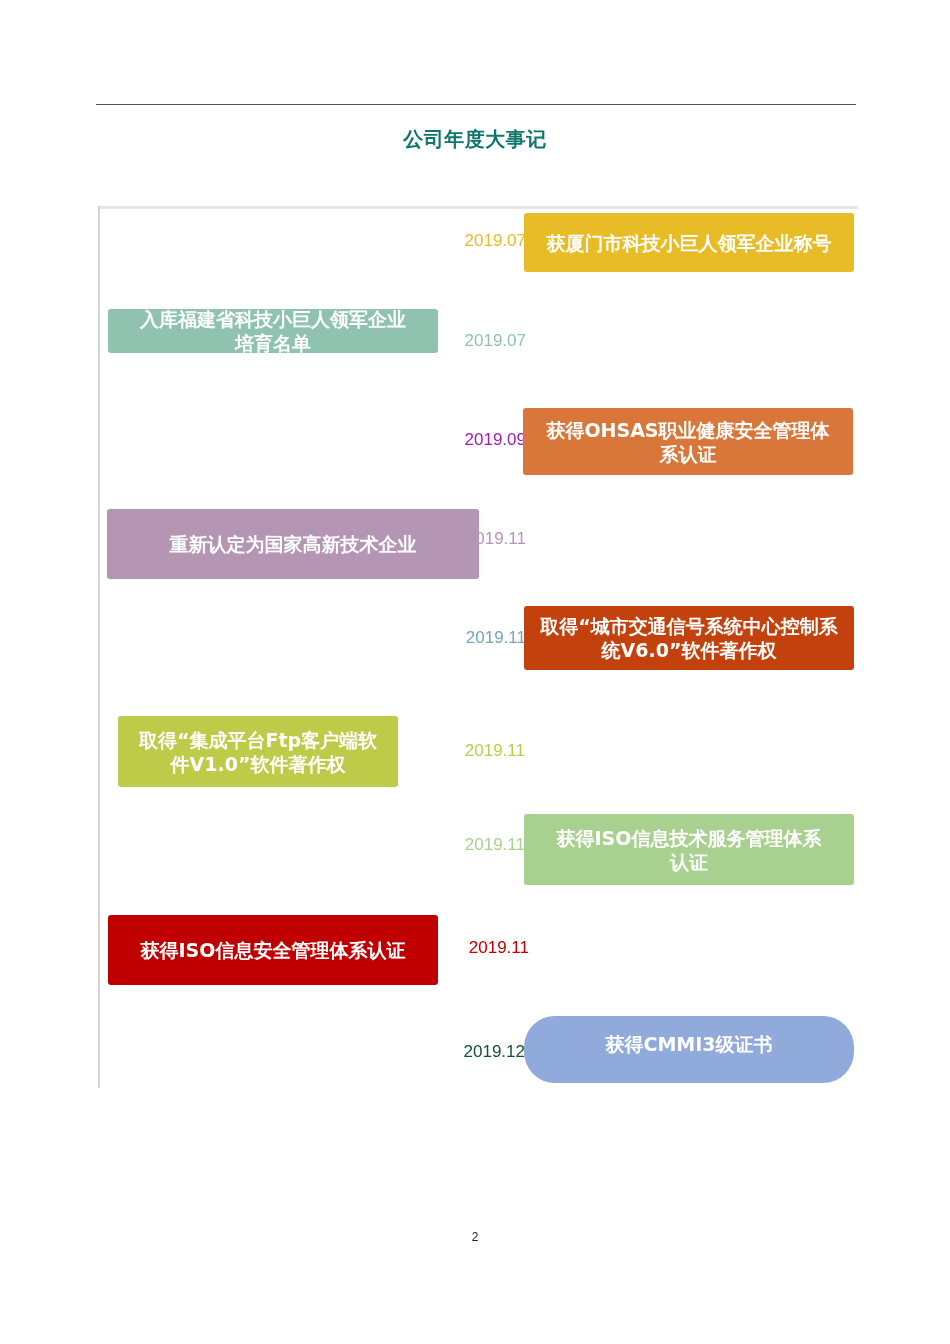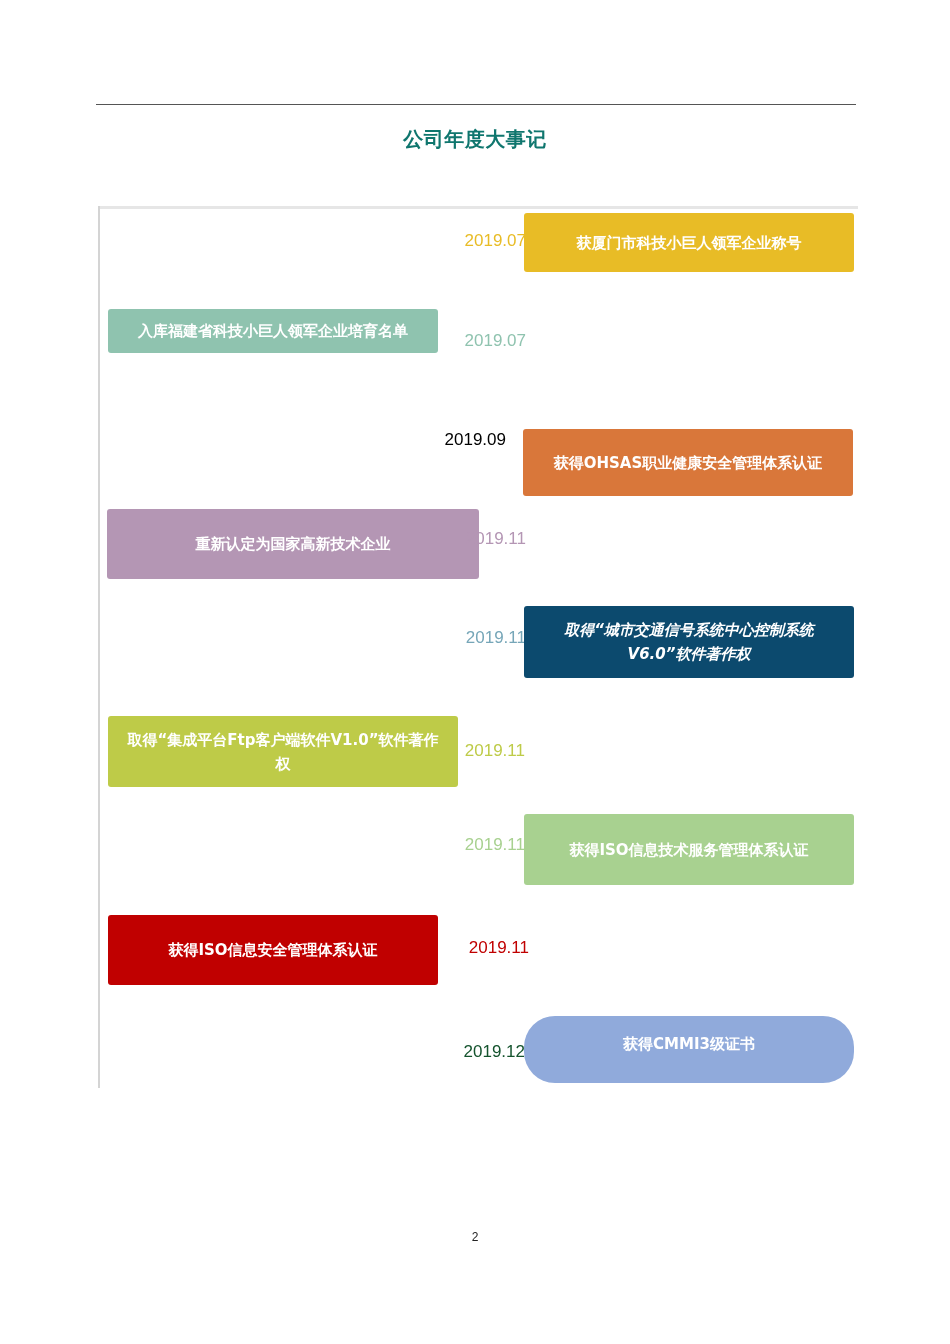--- a/index.html
+++ b/index.html
@@ -5,21 +5,21 @@
     html, body { margin: 0; padding: 0; background: #ffffff; }
     body { width: 950px; height: 1344px; position: relative; overflow: hidden;
            font-family: "DejaVu Sans", "Liberation Sans", sans-serif; }
     .header-rule { position: absolute; left: 96px; top: 104px; width: 760px; height: 1px; background: #555555; }
     .page-title { position: absolute; left: 0; top: 126px; width: 950px; text-align: center;
                   font-size: 20px; font-weight: bold; color: #0f766e; letter-spacing: 0.5px; }
     .timeline-frame { position: absolute; left: 98px; top: 206px; width: 760px; height: 882px; }
     .frame-top { position: absolute; left: 0; top: 0; width: 760px; height: 3px; background: #e6e6e6; }
     .frame-left { position: absolute; left: 0; top: 0; width: 2px; height: 882px; background: #d4d4d4; }
     .event-box { position: absolute; display: flex; align-items: center; justify-content: center;
-                 text-align: center; color: #ffffff; font-weight: bold; font-size: 15px; line-height: 24px;
+                 text-align: center; color: #ffffff; font-weight: bold; font-size: 19px; line-height: 24px;
                  border-radius: 3px; box-sizing: border-box; padding: 0 14px; }
     .event-date { position: absolute; font-family: "Liberation Sans", sans-serif; font-size: 17px;
                   width: 80px; text-align: right; }
     .page-number { position: absolute; left: 0; top: 1230px; width: 950px; text-align: center;
                    font-family: "Liberation Sans", sans-serif; font-size: 12px; color: #222222; }
   </style>
 </head>
 <body>
 
 <div class="header-rule"></div>
@@ -29,30 +29,30 @@
   <div class="frame-top"></div>
   <div class="frame-left"></div>
 </div>
 
 <div class="event-date" style="left: 446px; top: 231px; color: rgb(232, 188, 38);">2019.07</div>
 <div class="event-box" style="left: 524px; top: 213px; width: 330px; height: 59px; background: rgb(232, 188, 38);">获厦门市科技小巨人领军企业称号</div>
 
 <div class="event-box" style="left: 108px; top: 309px; width: 330px; height: 44px; padding: 0px 30px; background: rgb(143, 195, 175);">入库福建省科技小巨人领军企业培育名单</div>
 <div class="event-date" style="left: 446px; top: 331px; color: rgb(143, 195, 175);">2019.07</div>
 
-<div class="event-date" style="left: 426px; top: 430px; color: #000000;">2019.09</div>
-<div class="event-box" style="left: 523px; top: 429px; width: 330px; height: 67px; background: rgb(217, 119, 58); text-align: center;">获得OHSAS职业健康安全管理体系认证</div>
+<div class="event-date" style="left: 446px; top: 430px; color: #a21caf;">2019.09</div>
+<div class="event-box" style="left: 523px; top: 408px; width: 330px; height: 67px; background: rgb(217, 119, 58); text-align: center;">获得OHSAS职业健康安全管理体系认证</div>
 
 <div class="event-box" style="left: 107px; top: 509px; width: 372px; height: 70px; background: rgb(180, 150, 180);">重新认定为国家高新技术企业</div>
 <div class="event-date" style="left: 446px; top: 529px; color: rgb(180, 150, 180);">2019.11</div>
 
 <div class="event-date" style="left: 446px; top: 628px; color: rgb(118, 166, 184);">2019.11</div>
-<div class="event-box" style="left: 524px; top: 606px; width: 330px; height: 72px; background: #0c4a6e; font-style: italic;">取得“城市交通信号系统中心控制系统V6.0”软件著作权</div>
+<div class="event-box" style="left: 524px; top: 606px; width: 330px; height: 64px; background: #c2410c;">取得“城市交通信号系统中心控制系统V6.0”软件著作权</div>
 
-<div class="event-box" style="left: 108px; top: 716px; width: 350px; height: 71px; background: rgb(190, 203, 72);">取得“集成平台Ftp客户端软件V1.0”软件著作权</div>
+<div class="event-box" style="left: 118px; top: 716px; width: 280px; height: 71px; background: rgb(190, 203, 72);">取得“集成平台Ftp客户端软件V1.0”软件著作权</div>
 <div class="event-date" style="left: 445px; top: 741px; color: rgb(190, 203, 72);">2019.11</div>
 
 <div class="event-date" style="left: 445px; top: 835px; color: rgb(168, 209, 144);">2019.11</div>
 <div class="event-box" style="left: 524px; top: 814px; width: 330px; height: 71px; padding: 12px 28px; background: rgb(168, 209, 144);">获得ISO信息技术服务管理体系认证</div>
 
 <div class="event-box" style="left: 108px; top: 915px; width: 330px; height: 70px; padding: 0px 12px; background: rgb(192, 0, 0);">获得ISO信息安全管理体系认证</div>
 <div class="event-date" style="left: 449px; top: 938px; color: rgb(192, 0, 0);">2019.11</div>
 
 <div class="event-date" style="left: 445px; top: 1042px; color: #14532d;">2019.12</div>
 <div class="event-box" style="left: 524px; top: 1016px; width: 330px; height: 67px; align-items: flex-start; padding-top: 16px; background: rgb(144, 170, 219); border-radius: 31px;">获得CMMI3级证书</div>

